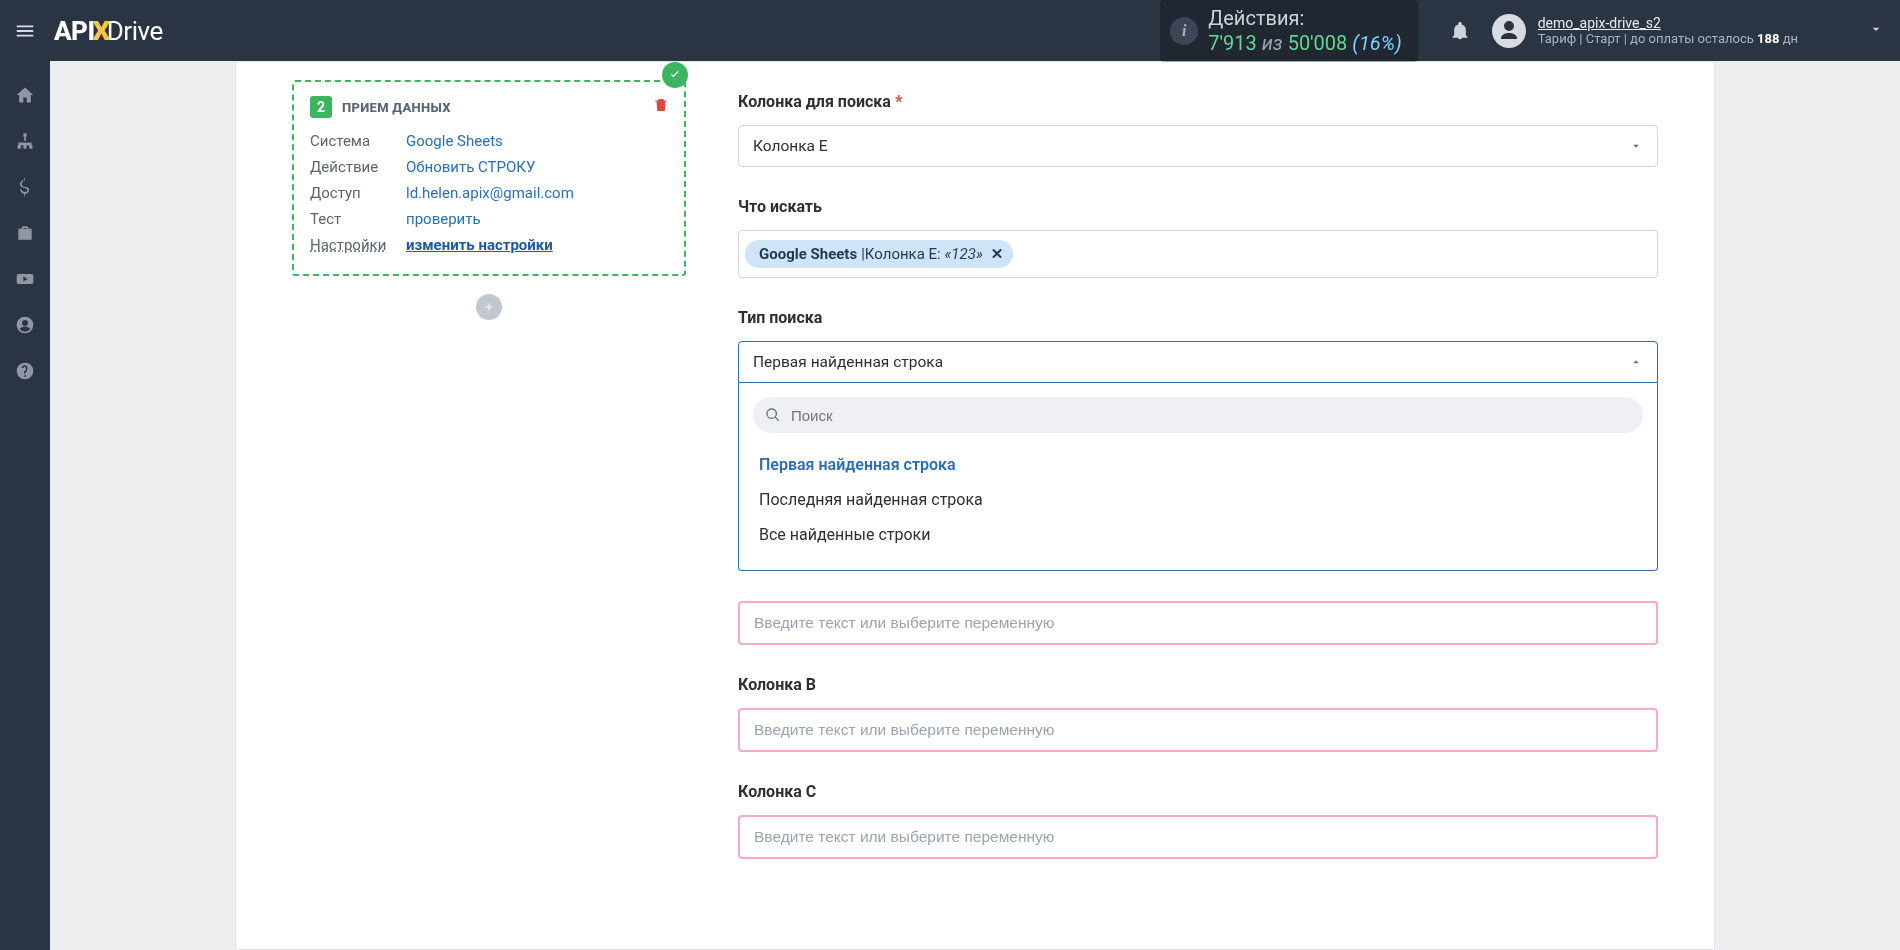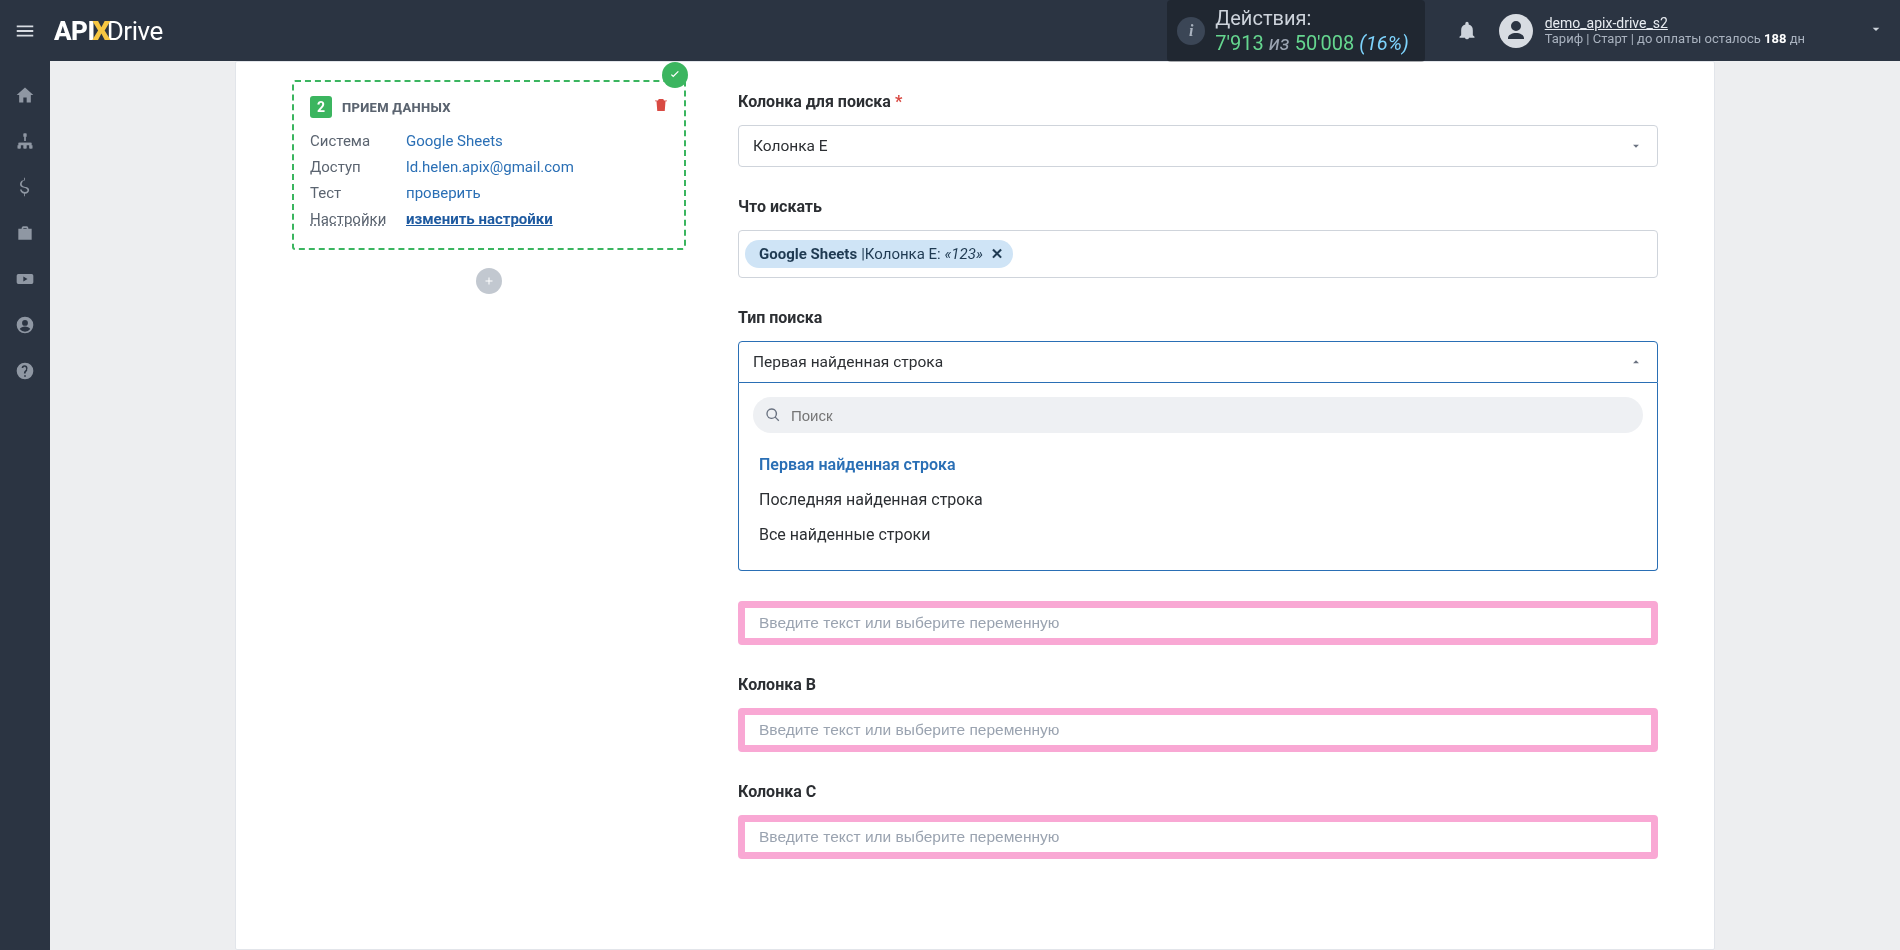--- a/index.html
+++ b/index.html
@@ -29,21 +29,21 @@
   .actions-text { font-size: 20px; line-height: 1.25; }
   .actions-text .l1 { color: #cdd3db; }
   .actions-text .l2 { }
   .actions-text .c-green { color: #65d68f; }
   .actions-text .c-mid { color: #9aa3b0; font-style: italic; }
   .actions-text .c-pct { color: #7dd3fc; font-style: italic; }
 
   .bell { width: 40px; display:flex; justify-content:center; align-items:center; cursor:pointer; }
   .bell svg { width:20px; height:20px; fill:#cdd3db; }
 
-  .user-block { display:flex; align-items:center; margin-left: 12px; margin-right: 23px; }
+  .user-block { display:flex; align-items:center; margin-left: 12px; margin-right: 30px; }
   .avatar {
     width: 34px; height: 34px; background:#d8dce2; border-radius:50%;
     display:flex; align-items:center; justify-content:center; margin-right: 12px;
   }
   .avatar svg { width:24px; height:24px; fill:#2b3442; }
   .user-text { font-size: 14px; }
   .user-text .uname { color:#e8ecf1; text-decoration: underline; }
   .user-text .tariff { color:#a9b2bf; font-size: 13px; }
   .user-text .tariff .days { color:#fff; font-weight:700; }
   .expand-chev { margin-left: 40px; margin-right: 16px; cursor:pointer; }
@@ -119,21 +119,21 @@
   }
   .chip {
     background:#cfe4f6; color:#1f3a52; border-radius:16px; padding: 5px 10px 5px 14px;
     display:flex; align-items:center; font-size:15px;
   }
   .chip .bold { font-weight:700; margin-right:4px; }
   .chip .ital { font-style:italic; }
   .chip .xclose { margin-left:8px; font-weight:900; cursor:pointer; color:#1f3a52; }
 
   .text-input {
-    border:7px solid #f9a8d4; border-radius:4px; height:44px; padding: 8px 14px;
+    border:2px solid #f9a8d4; border-radius:4px; height:44px; padding: 8px 14px;
     font-size:15.5px; color:#2c2f33; width:100%;
   }
   .text-input::placeholder { color:#9aa3b0; }
 
   
   .dd-wrap { position:relative; }
   .dd-open .select-box { border:1.5px solid #2a6fb5; border-bottom-left-radius:0; border-bottom-right-radius:0; }
   .dd-panel {
     border:1.5px solid #2a6fb5; border-top:none; border-radius:0 0 4px 4px; background:#fff;
     padding: 14px;
@@ -266,20 +266,24 @@
         <div class="hdr">
           <div class="step-num">2</div>
           <div class="step-title">ПРИЕМ ДАННЫХ</div>
         </div>
         <div class="step-table">
           <div class="row">
               <div class="k">Система</div>
               <div class="v"><a href="#">Google Sheets</a></div>
             </div>
           <div class="row">
+              <div class="k">Действие</div>
+              <div class="v"><a href="#">Обновить СТРОКУ</a></div>
+            </div>
+          <div class="row">
               <div class="k">Доступ</div>
               <div class="v"><a href="#">ld.helen.apix@gmail.com</a></div>
             </div>
           <div class="row">
               <div class="k">Тест</div>
               <div class="v"><a href="#">проверить</a></div>
             </div>
           <div class="row">
               <div class="k underline">Настройки</div>
               <div class="v"><a href="#" class="active">изменить настройки</a></div>

